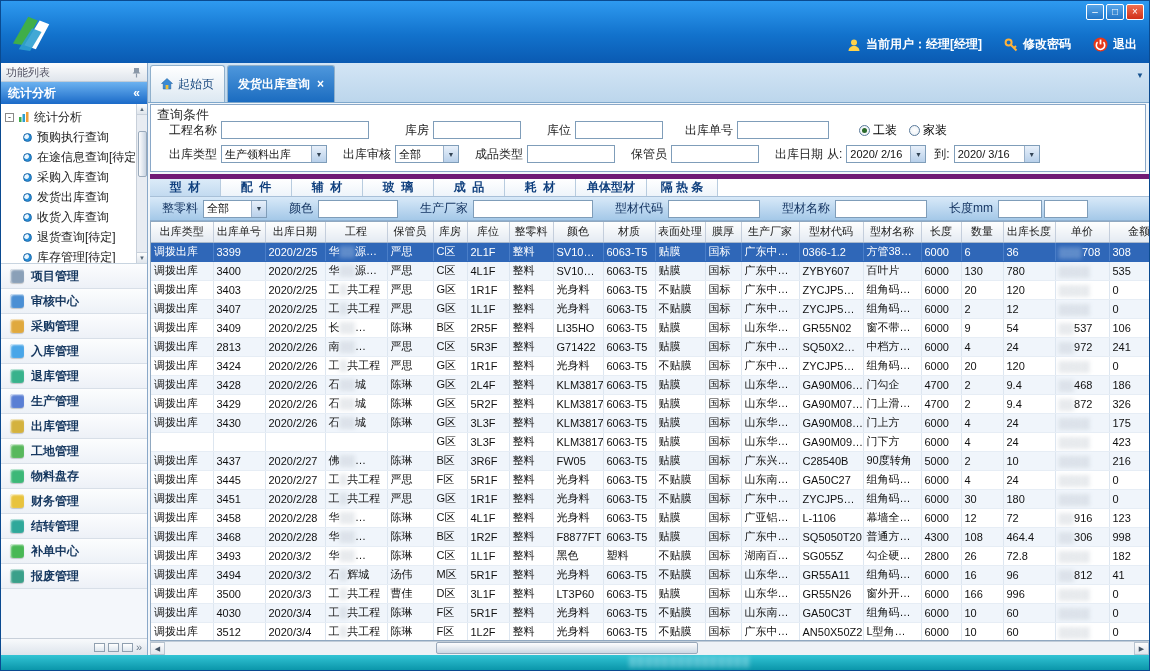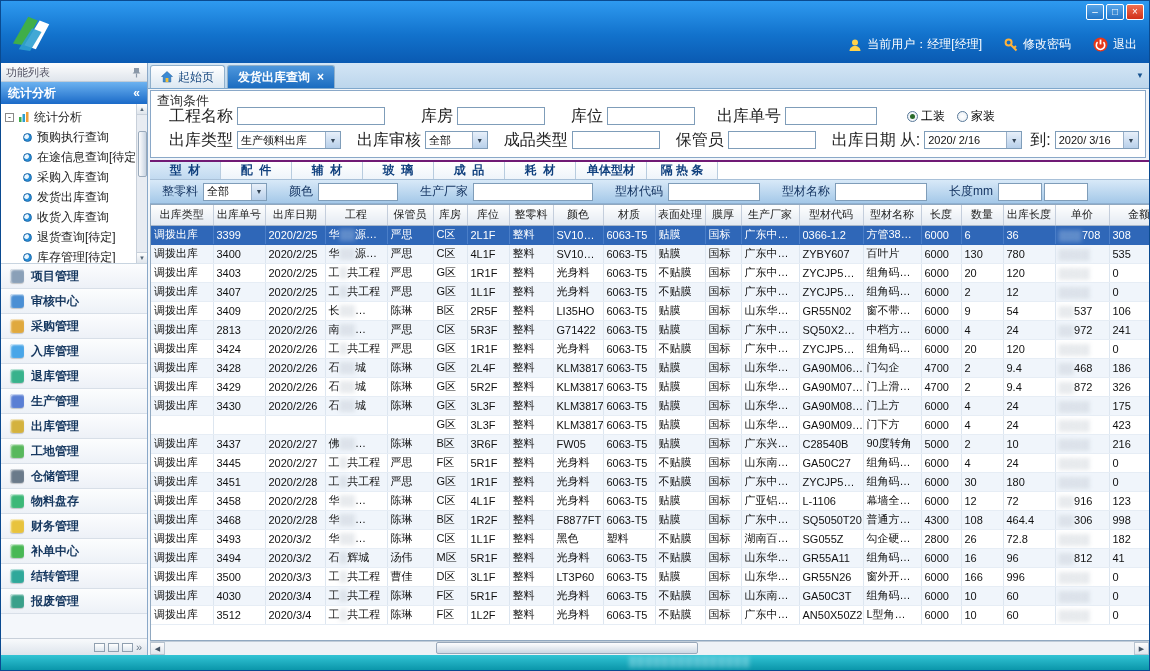--- a/index.html
+++ b/index.html
@@ -7,21 +7,21 @@
   body { font-family:"Liberation Sans","DejaVu Sans",sans-serif; font-size:12px; background:#fff; }
   .window { width:1150px; height:671px; display:flex; flex-direction:column; border:1px solid #0a4a90; position:relative; }
 
   
   .titlebar { flex:0 0 62px; background:linear-gradient(180deg,#2e9af0 0%,#1272cc 55%,#0a5ab2 100%); position:relative; display:flex; align-items:center; padding:0 8px; }
   .logo { width:48px; height:42px; flex:0 0 48px; }
   .app-title { color:#fff; font-size:24px; font-weight:bold; font-style:italic; letter-spacing:1px; margin-left:4px; text-shadow:2px 2px 3px rgba(0,20,80,.55); }
   .win-controls { position:absolute; top:3px; right:5px; display:flex; gap:2px; }
   .win-btn { width:18px; height:16px; border:1px solid #fff; border-radius:2px; background:linear-gradient(#5aa6e8,#2276c8); color:#fff; font-size:10px; line-height:13px; text-align:center; cursor:pointer; }
   .win-btn.close { background:linear-gradient(#f07050,#d03018); }
-  .user-area { position:absolute; right:12px; top:35px; display:flex; align-items:center; gap:5px; color:#fff; font-size:12px; }
+  .user-area { position:absolute; right:12px; top:35px; display:flex; align-items:center; gap:5px; color:#fff; font-size:12px;font-weight:bold; }
   .user-area .gap { width:12px; }
   .user-area .lnk { cursor:pointer; }
 
   
   .bodyrow { flex:1; display:flex; min-height:0; }
 
   
   .sidebar { flex:0 0 147px; width:147px; border-right:1px solid #8aa8c8; display:flex; flex-direction:column; background:#f4f7fb; min-height:0; }
   .func-header { flex:0 0 19px; background:linear-gradient(#fdfdfd,#dfe5ec); border-bottom:1px solid #c0ccd8; color:#556; font-size:11px; display:flex; align-items:center; justify-content:space-between; padding:0 5px; }
   .group-header { flex:0 0 22px; background:linear-gradient(#6cb2f0,#1a6ac8); color:#fff; font-weight:bold; display:flex; align-items:center; justify-content:space-between; padding:0 7px; font-size:12px; cursor:pointer; }
@@ -38,43 +38,43 @@
   .menu { flex:1; overflow:hidden; }
   .menu-item { height:25px; display:flex; align-items:center; gap:7px; padding-left:9px; background:linear-gradient(#fcfdfe,#edf1f7); border-bottom:1px solid #d8dfe8; cursor:pointer; }
   .menu-icon { width:14px; height:14px; border-radius:3px; box-shadow:inset 1px 1px 2px rgba(255,255,255,.85), 0 1px 1px rgba(0,0,0,.2); flex:0 0 14px; }
   .menu-label { font-weight:bold; color:#15375f; font-size:12px; }
   .sidebar-footer { flex:0 0 17px; background:linear-gradient(#f8fafc,#dde4ec); border-top:1px solid #c8d0da; display:flex; align-items:center; justify-content:flex-end; gap:3px; padding:0 5px; color:#678; font-size:11px; }
   .mini-ico { width:11px; height:9px; border:1px solid #90a0b0; background:linear-gradient(#fff,#dde6ee); cursor:pointer; }
 
   
   .main { flex:1; display:flex; flex-direction:column; min-width:0; background:#eef3f9; }
   .tabbar { flex:0 0 22px; background:linear-gradient(#d3e5f5,#bcd6ec); display:flex; align-items:flex-end; padding:2px 2px 0 2px; gap:2px; position:relative; border-bottom:1px solid #7fa8cc; }
-  .tab { height:20px; display:flex; align-items:center; gap:5px; padding:11px 10px; border:1px solid #8fb0cc; border-bottom:none; border-radius:3px 3px 0 0; background:linear-gradient(#ffffff,#dce8f2); color:#1a4a80; font-size:12px; cursor:pointer; white-space:nowrap; }
+  .tab { height:20px; display:flex; align-items:center; gap:5px; padding:18px 10px; border:1px solid #8fb0cc; border-bottom:none; border-radius:3px 3px 0 0; background:linear-gradient(#ffffff,#dce8f2); color:#1a4a80; font-size:12px; cursor:pointer; white-space:nowrap; }
   .tab.active { background:linear-gradient(#4e97dc,#1b6cc0); color:#fff; font-weight:bold; }
   .tab .close { font-size:12px; margin-left:2px; cursor:pointer; }
   .tab-overflow { position:absolute; right:5px; top:8px; color:#16528f; font-size:8px; cursor:pointer; }
 
   .content { flex:1; display:flex; flex-direction:column; min-height:0; background:#f2f6fa; padding-left:2px; }
 
   .query-group { flex:0 0 68px; border:1px solid #8aa8c8; margin:1px 3px 2px 0; position:relative; padding:13px 6px 4px 6px; background:#fff; }
   .group-title { position:absolute; top:1px; left:6px; font-size:13px; color:#333; }
   .qrow { display:flex; align-items:center; height:24px; white-space:nowrap; }
-  .qrow label { font-size:16px; color:#222; margin-right:4px; }
+  .qrow label { font-size:12px; color:#222; margin-right:4px; }
   .ti { border:1px solid #7f9db9; height:18px; background:#fff; font-size:11px; padding:0 2px; font-family:inherit; }
   .combo { display:inline-flex; height:18px; border:1px solid #7f9db9; background:#fff; align-items:center; cursor:pointer; }
   .combo .val { font-size:11px; padding:0 3px; flex:1; white-space:nowrap; overflow:hidden; color:#111; }
   .combo .arrow { width:15px; height:100%; background:linear-gradient(#e8f0fa,#b8d0ea); border-left:1px solid #9ab0c8; color:#345; font-size:7px; display:flex; align-items:center; justify-content:center; }
   .radio { display:inline-flex; align-items:center; gap:3px; cursor:pointer; }
   .rdot { width:11px; height:11px; border-radius:50%; border:1px solid #5a7a9a; background:radial-gradient(#fff,#e8eef4); position:relative; }
   .rdot.on::after { content:""; position:absolute; inset:2px; border-radius:50%; background:#2a6a2a; }
   .btn-col { position:absolute; right:10px; top:9px; display:flex; flex-direction:column; gap:7px; align-items:flex-end; }
   .btn { display:inline-flex; align-items:center; gap:6px; justify-content:center; border:1px solid #5a7a9a; border-radius:3px; background:linear-gradient(#ffffff,#dfe7ee); font-size:12px; color:#112; cursor:pointer; width:94px; height:21px; }
   .btn.search { font-weight:bold; background:linear-gradient(#f4f9ff,#cfe0f0); }
 
-  .mtabs { flex:0 0 19px; display:flex; background:#fff; border-top:2px solid #701a75; border-bottom:1px solid #a8c0d8; }
+  .mtabs { flex:0 0 19px; display:flex; background:#fff; border-top:5px solid #701a75; border-bottom:1px solid #a8c0d8; }
   .mtab { flex:0 0 71px; display:flex; align-items:center; justify-content:center; font-size:12px; font-weight:bold; color:#10407e; border-right:1px solid #b8ccdf; background:linear-gradient(#ffffff,#eef4fa); cursor:pointer; white-space:pre; }
   .mtab.active { background:linear-gradient(#dcebf8,#c2daf0); }
 
   .fstrip { flex:0 0 24px; background:linear-gradient(#d8e9f8,#a4c8e8); display:flex; align-items:center; padding-left:12px; border-bottom:1px solid #8fb0d0; font-size:12px; color:#10305e; white-space:nowrap; }
   .fstrip label { margin-right:5px; }
   .ml { margin-left:22px; }
 
   .results-bar { flex:0 0 16px; display:flex; align-items:center; padding-left:8px; font-weight:bold; color:#222; font-size:11px; background:#eef2f7; border-bottom:1px solid #c8d4e0; }
 
   .grid-wrap { flex:1; overflow:hidden; border:1px solid #90a8c0; border-right:none; background:#fff; min-height:0; }
@@ -219,38 +219,34 @@
           </div>
           <div class="menu-item">
             <span class="menu-icon" style="background: rgb(212, 178, 62);"></span>
             <span class="menu-label">出库管理</span>
           </div>
           <div class="menu-item">
             <span class="menu-icon" style="background: rgb(88, 184, 92);"></span>
             <span class="menu-label">工地管理</span>
           </div>
           <div class="menu-item">
-            <span class="menu-icon" style="background: rgb(106, 122, 138);"></span>
-            <span class="menu-label">仓储管理</span>
-          </div>
-          <div class="menu-item">
             <span class="menu-icon" style="background: rgb(60, 184, 120);"></span>
             <span class="menu-label">物料盘存</span>
           </div>
           <div class="menu-item">
             <span class="menu-icon" style="background: rgb(232, 195, 61);"></span>
             <span class="menu-label">财务管理</span>
           </div>
           <div class="menu-item">
+            <span class="menu-icon" style="background: rgb(47, 168, 154);"></span>
+            <span class="menu-label">结转管理</span>
+          </div>
+          <div class="menu-item">
             <span class="menu-icon" style="background: rgb(73, 184, 85);"></span>
             <span class="menu-label">补单中心</span>
-          </div>
-          <div class="menu-item">
-            <span class="menu-icon" style="background: rgb(47, 168, 154);"></span>
-            <span class="menu-label">结转管理</span>
           </div>
           <div class="menu-item">
             <span class="menu-icon" style="background: rgb(58, 160, 138);"></span>
             <span class="menu-label">报废管理</span>
           </div>
         </div>
       <div class="sidebar-footer">
         <span class="mini-ico"></span>
         <span class="mini-ico"></span>
         <span class="mini-ico"></span>
@@ -306,21 +302,21 @@
             <span class="combo" style="width:64px">
               <span class="val">全部</span>
               <span class="arrow">▼</span>
             </span>
             <label style="margin-left:16px">成品类型</label>
             <input class="ti" style="width: 88px;">
             <label style="margin-left:16px">保管员</label>
             <input class="ti" style="width: 88px;">
             <label style="margin-left:16px">出库日期</label>
             <label>从:</label>
-            <span class="combo" style="width:100px">
+            <span class="combo" style="width:80px">
               <span class="val">2020/ 2/16</span>
               <span class="arrow">▼</span>
             </span>
             <label style="margin-left:8px">到:</label>
             <span class="combo" style="width:86px">
               <span class="val">2020/ 3/16</span>
               <span class="arrow">▼</span>
             </span>
           </div>
         </div>

